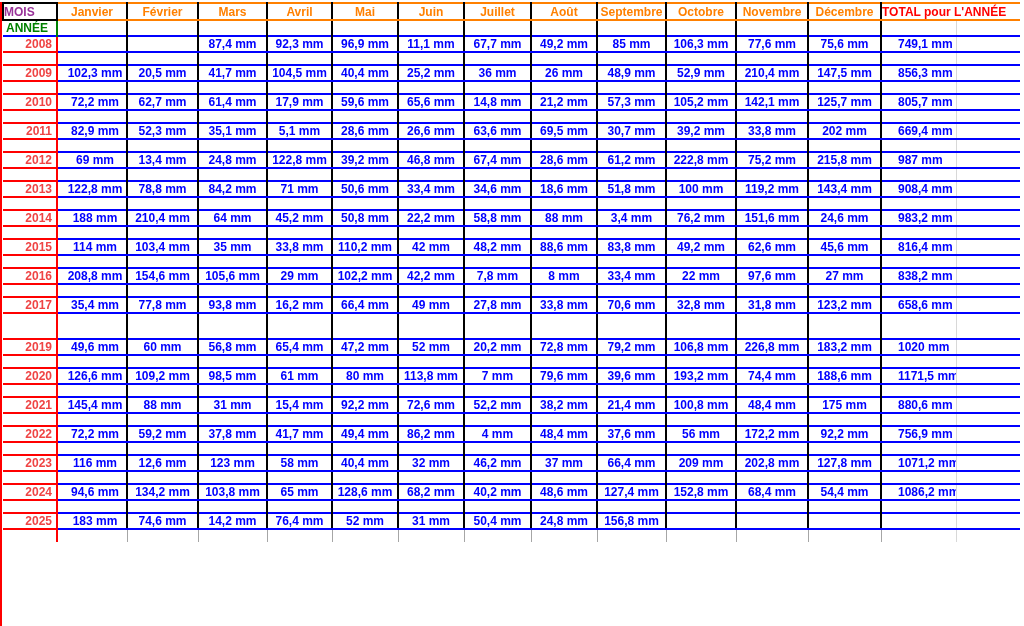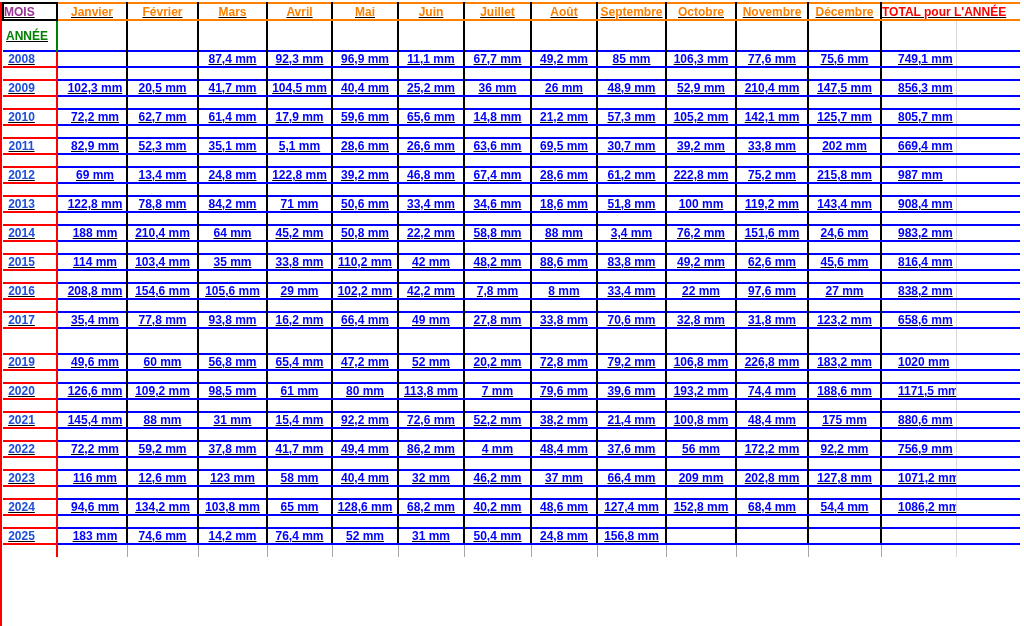--- a/index.html
+++ b/index.html
@@ -4,32 +4,31 @@
 <style>
   html,body{margin:0;padding:0;}
   body{
     width:1024px;height:626px;overflow:hidden;background:#fff;
     font-family:"Liberation Sans", sans-serif;
   }
   .sheet{
     margin-top:2px;margin-left:0;width:1020px;height:624px;overflow:hidden;
     border-left:2px solid #ff0000;
     box-sizing:border-box;
-    text-decoration:underline;
   }
   table.grid{
     border-collapse:collapse;table-layout:fixed;width:1018px;
     background:#fff;
   }
   table.grid th,table.grid td{
     padding:0;margin:0;font-weight:bold;font-size:12px;line-height:1;
     white-space:nowrap;overflow:hidden;box-sizing:border-box;
   }
   tr.head{height:17px;}
-  tr.annee{height:31px;}
+  tr.annee{height:16px;}
   tr.data{height:16px;}
   tr.sp{height:13px;}
 
   
   th.mois{color:#993399;text-align:left;padding-left:3px;border:2px solid #000;}
   th.month{
     color:#ff8000;
     border-top:2px solid #ff8000;border-bottom:2px solid #ff8000;
     border-left:2px solid #000;border-right:2px solid #000;
   }
@@ -46,21 +45,21 @@
   tr.annee td.t{border-right:1px solid #d8d8d8;}
   tr.annee td.tr2{border-left:none;border-right:2px solid #000;}
 
   
   tr.data td{
     color:#0000ff;text-align:center;
     border-top:2px solid #0000ff;border-bottom:2px solid #0000ff;
     border-left:2px solid #000;border-right:2px solid #000;
   }
   tr.data td.y{
-    color:#1d4ed8;text-align:center;padding-right:16px;
+    color:#ef4444;text-align:right;padding-right:4px;
     border-left:none;border-right:2px solid #ff0000;
     border-top:2px solid #ff0000;border-bottom:2px solid #ff0000;
   }
   tr.data.r0 td.y{border-top:2px solid #0000ff;}
   tr.data td:nth-child(2){border-left:none;padding-left:6px;}
   tr.data td.t{text-align:left;padding-left:16px;border-right:1px solid #d8d8d8;}
   tr.data td.tr2{border-left:none;border-right:2px solid #000;}
 
   
   tr.sp td{border-left:2px solid #000;border-right:2px solid #000;border-top:none;border-bottom:none;}

